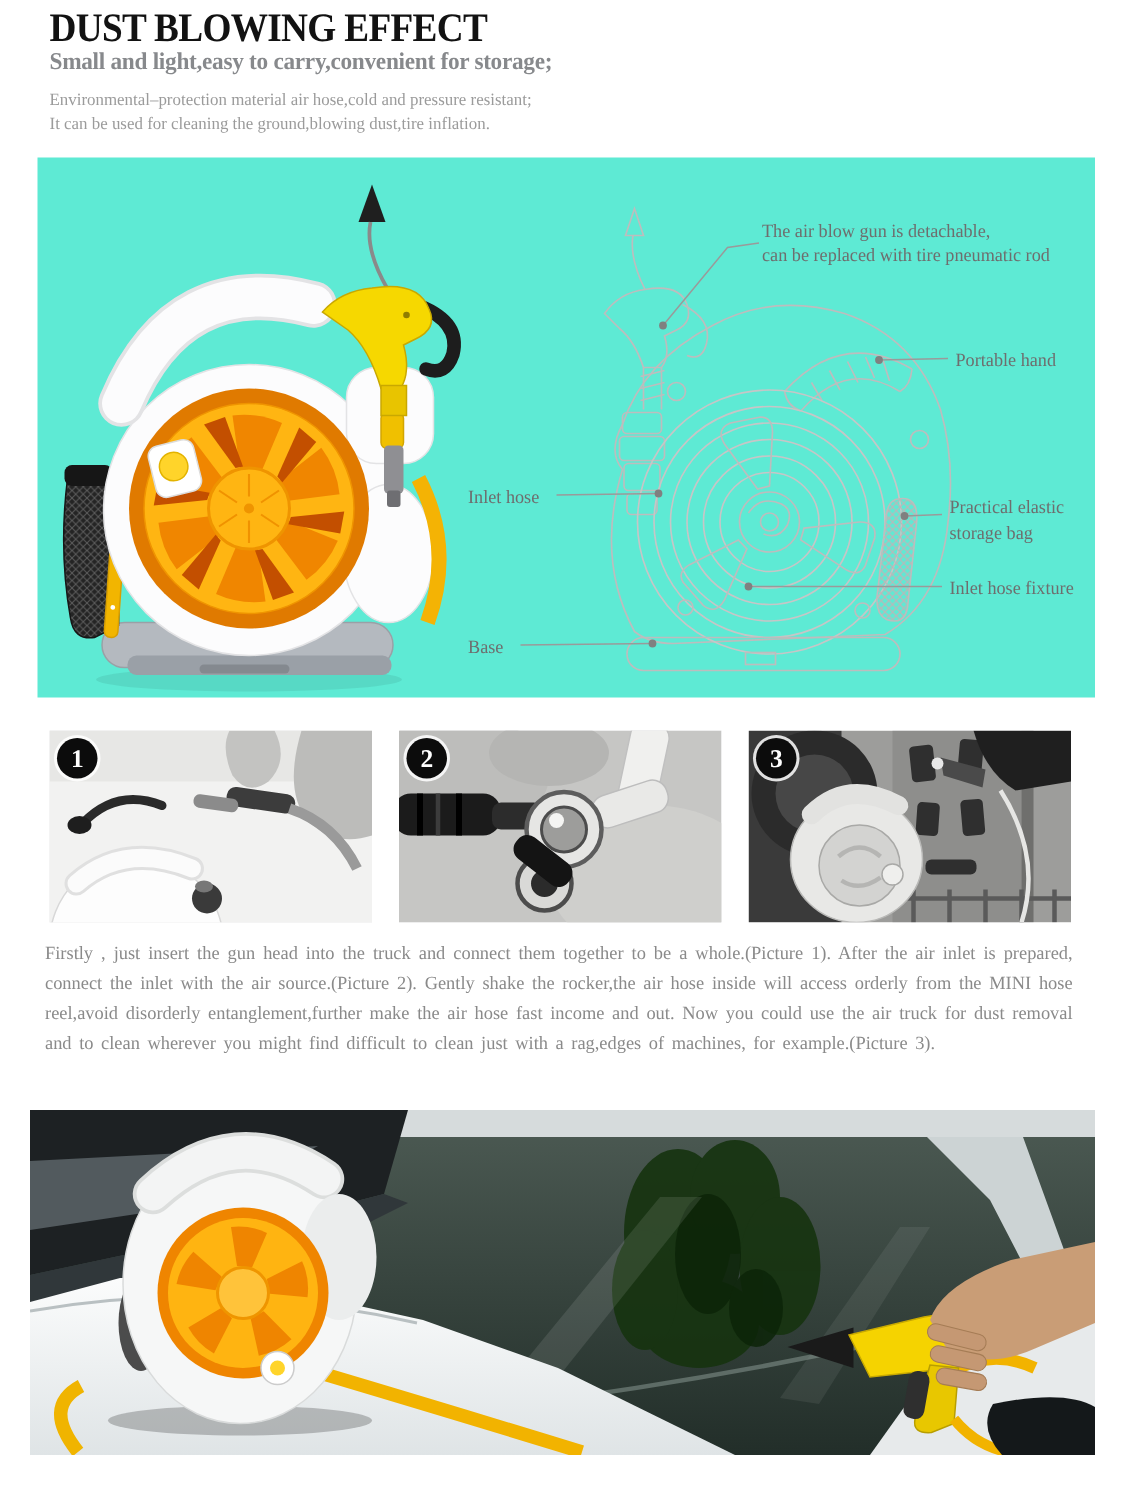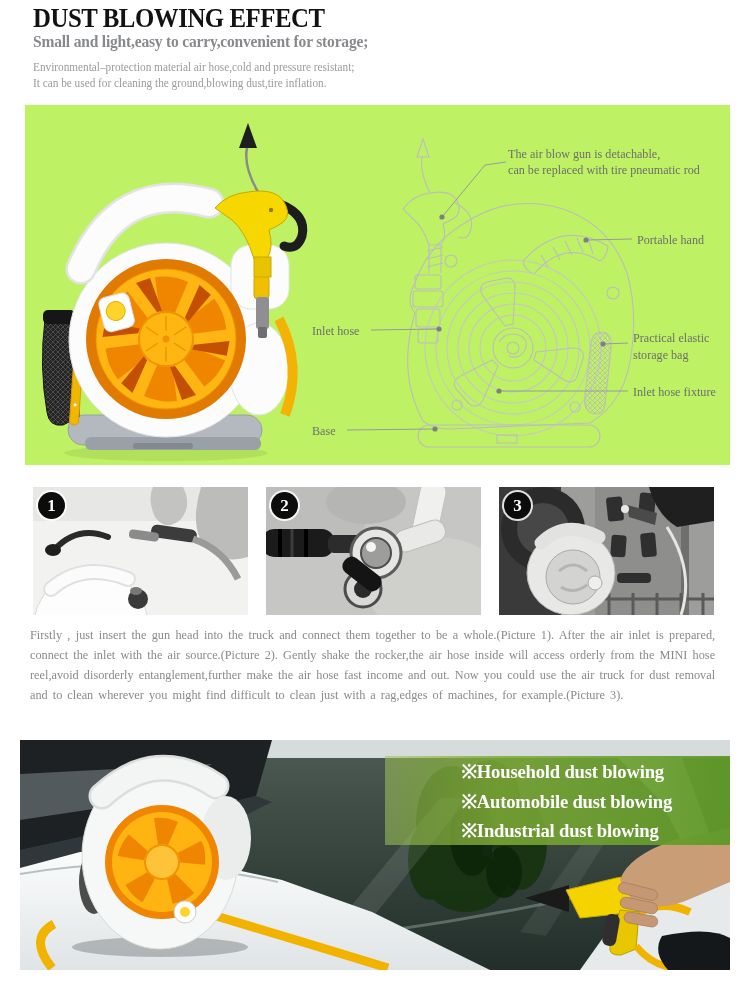--- a/index.html
+++ b/index.html
@@ -6,21 +6,21 @@
   .page{position:relative;width:750px;height:990px;background:#ffffff;overflow:hidden;
         font-family:Liberation Serif, serif;-webkit-font-smoothing:antialiased;}
   .abs{position:absolute;}
   
   .title{left:33px;top:3px;font-size:27px;font-weight:bold;color:#121212;letter-spacing:-.5px;
          transform:scaleX(.92);transform-origin:left top;white-space:nowrap;}
   .subtitle{left:33px;top:33px;font-size:16px;font-weight:bold;color:#87898c;letter-spacing:-.2px;
             transform:scaleX(.97);transform-origin:left top;white-space:nowrap;}
   .desc{left:33px;top:59px;font-size:11.5px;line-height:16px;color:#9b9b9b;transform:scaleX(.98);transform-origin:left top;}
   
-  .hero{left:25px;top:105px;width:705px;height:360px;background:#bef264;}
+  .hero{left:25px;top:105px;width:705px;height:360px;background:#5eead4;}
   .callout{font-size:12.5px;line-height:16px;color:#6e6e6e;white-space:nowrap;transform:scaleX(.97);transform-origin:left top;}
   
   .step{top:487px;width:215px;height:128px;overflow:hidden;background:#e9e9e9;}
   .badge{position:absolute;left:5px;top:5px;width:27px;height:27px;border-radius:50%;background:#0c0c0c;
          color:#fff;font-weight:bold;font-size:17px;line-height:27px;text-align:center;box-shadow:0 0 0 2px rgba(255,255,255,.85);}
   
   .para{left:30px;top:625px;width:692px;font-size:12.4px;line-height:20px;color:#8a8a8a;
         text-align:justify;word-spacing:2px;transform:scaleX(.99);transform-origin:left top;}
   
   .photo{left:20px;top:740px;width:710px;height:230px;overflow:hidden;background:#3c4a45;}
@@ -380,20 +380,15 @@
       <g fill="#c59873" stroke="#a57c55" stroke-width="0.7">
         <rect x="598" y="146" width="40" height="11" rx="5.5" transform="rotate(14 618 151)"></rect>
         <rect x="600" y="160" width="38" height="11" rx="5.5" transform="rotate(12 619 165)"></rect>
         <rect x="604" y="174" width="34" height="11" rx="5.5" transform="rotate(10 621 179)"></rect>
       </g>
       <path d="M616,206 Q632,226 658,229" fill="none" stroke="#f2b300" stroke-width="7"></path>
 
       <path d="M642,196 Q690,186 710,198 L710,230 L648,230 Q632,212 642,196 Z" fill="#14181a"></path>
     </svg>
 
-    <div class="banner">
-      <div class="banner-line" style="margin-top:1px;">※Household dust blowing</div>
-      <div class="banner-line">※Automobile dust blowing</div>
-      <div class="banner-line">※Industrial dust blowing</div>
-    </div>
   </div>
 
 </div>
 
 </body></html>

